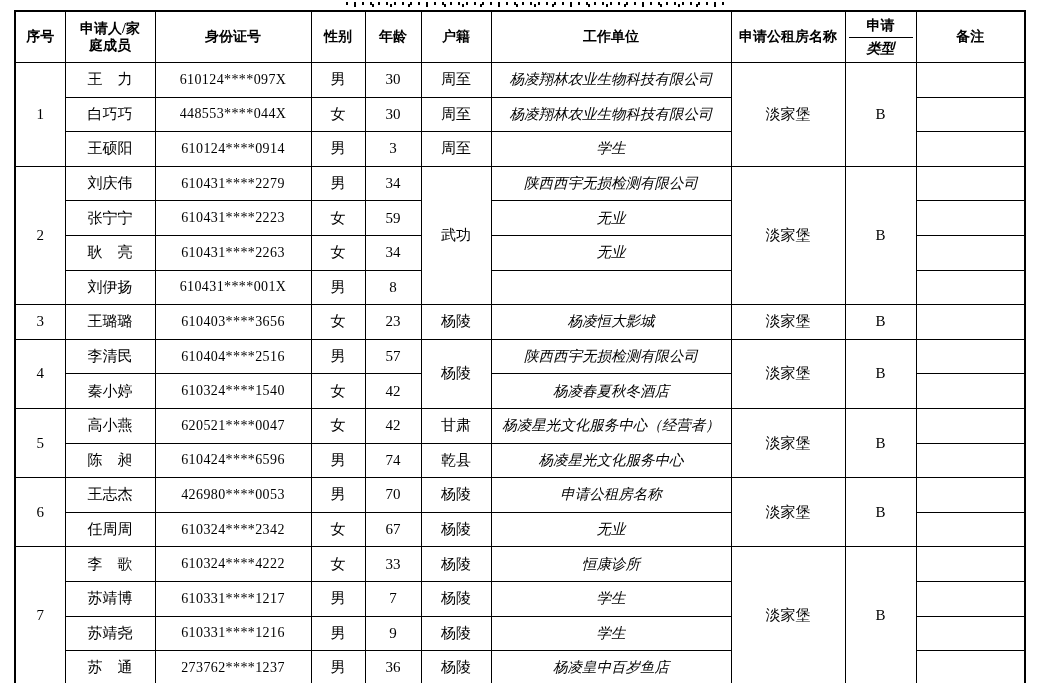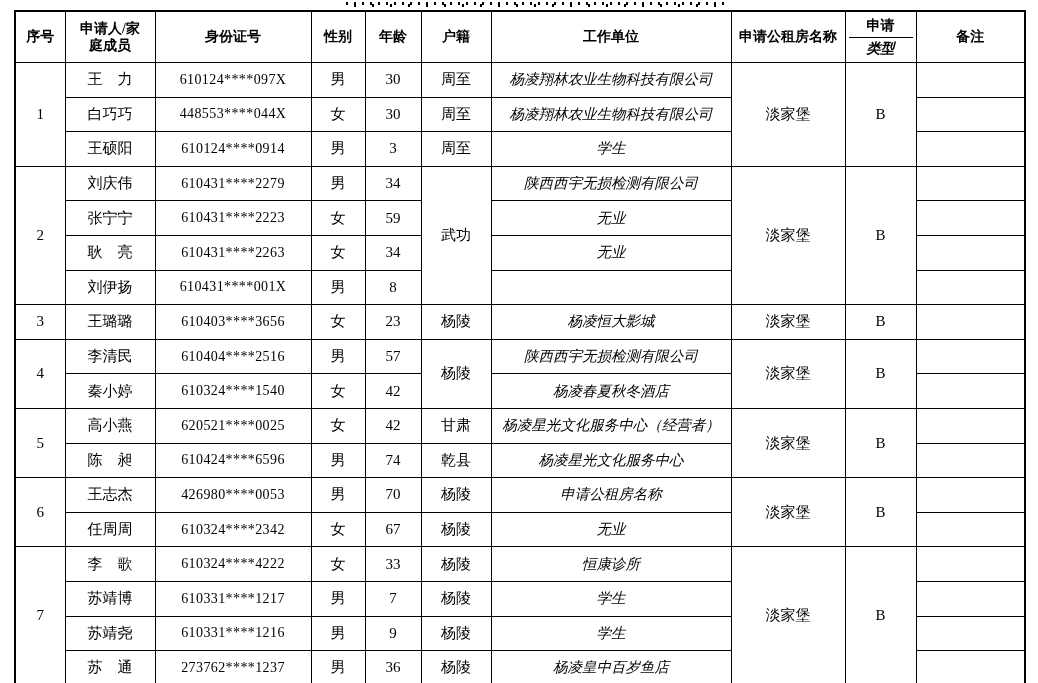--- a/index.html
+++ b/index.html
@@ -195,21 +195,21 @@
         <td class="id">610324****1540</td>
         <td>女</td>
         <td>42</td>
         <td class="emp">杨凌春夏秋冬酒店</td>
         <td></td>
       </tr>
 
       <tr>
         <td rowspan="2">5</td>
         <td>高小燕</td>
-        <td class="id">620521****0025</td>
+        <td class="id">620521****0047</td>
         <td>女</td>
         <td>42</td>
         <td>甘肃</td>
         <td class="emp">杨凌星光文化服务中心（经营者）</td>
         <td rowspan="2">淡家堡</td>
         <td rowspan="2">B</td>
         <td></td>
       </tr>
       <tr>
         <td>陈　昶</td>

